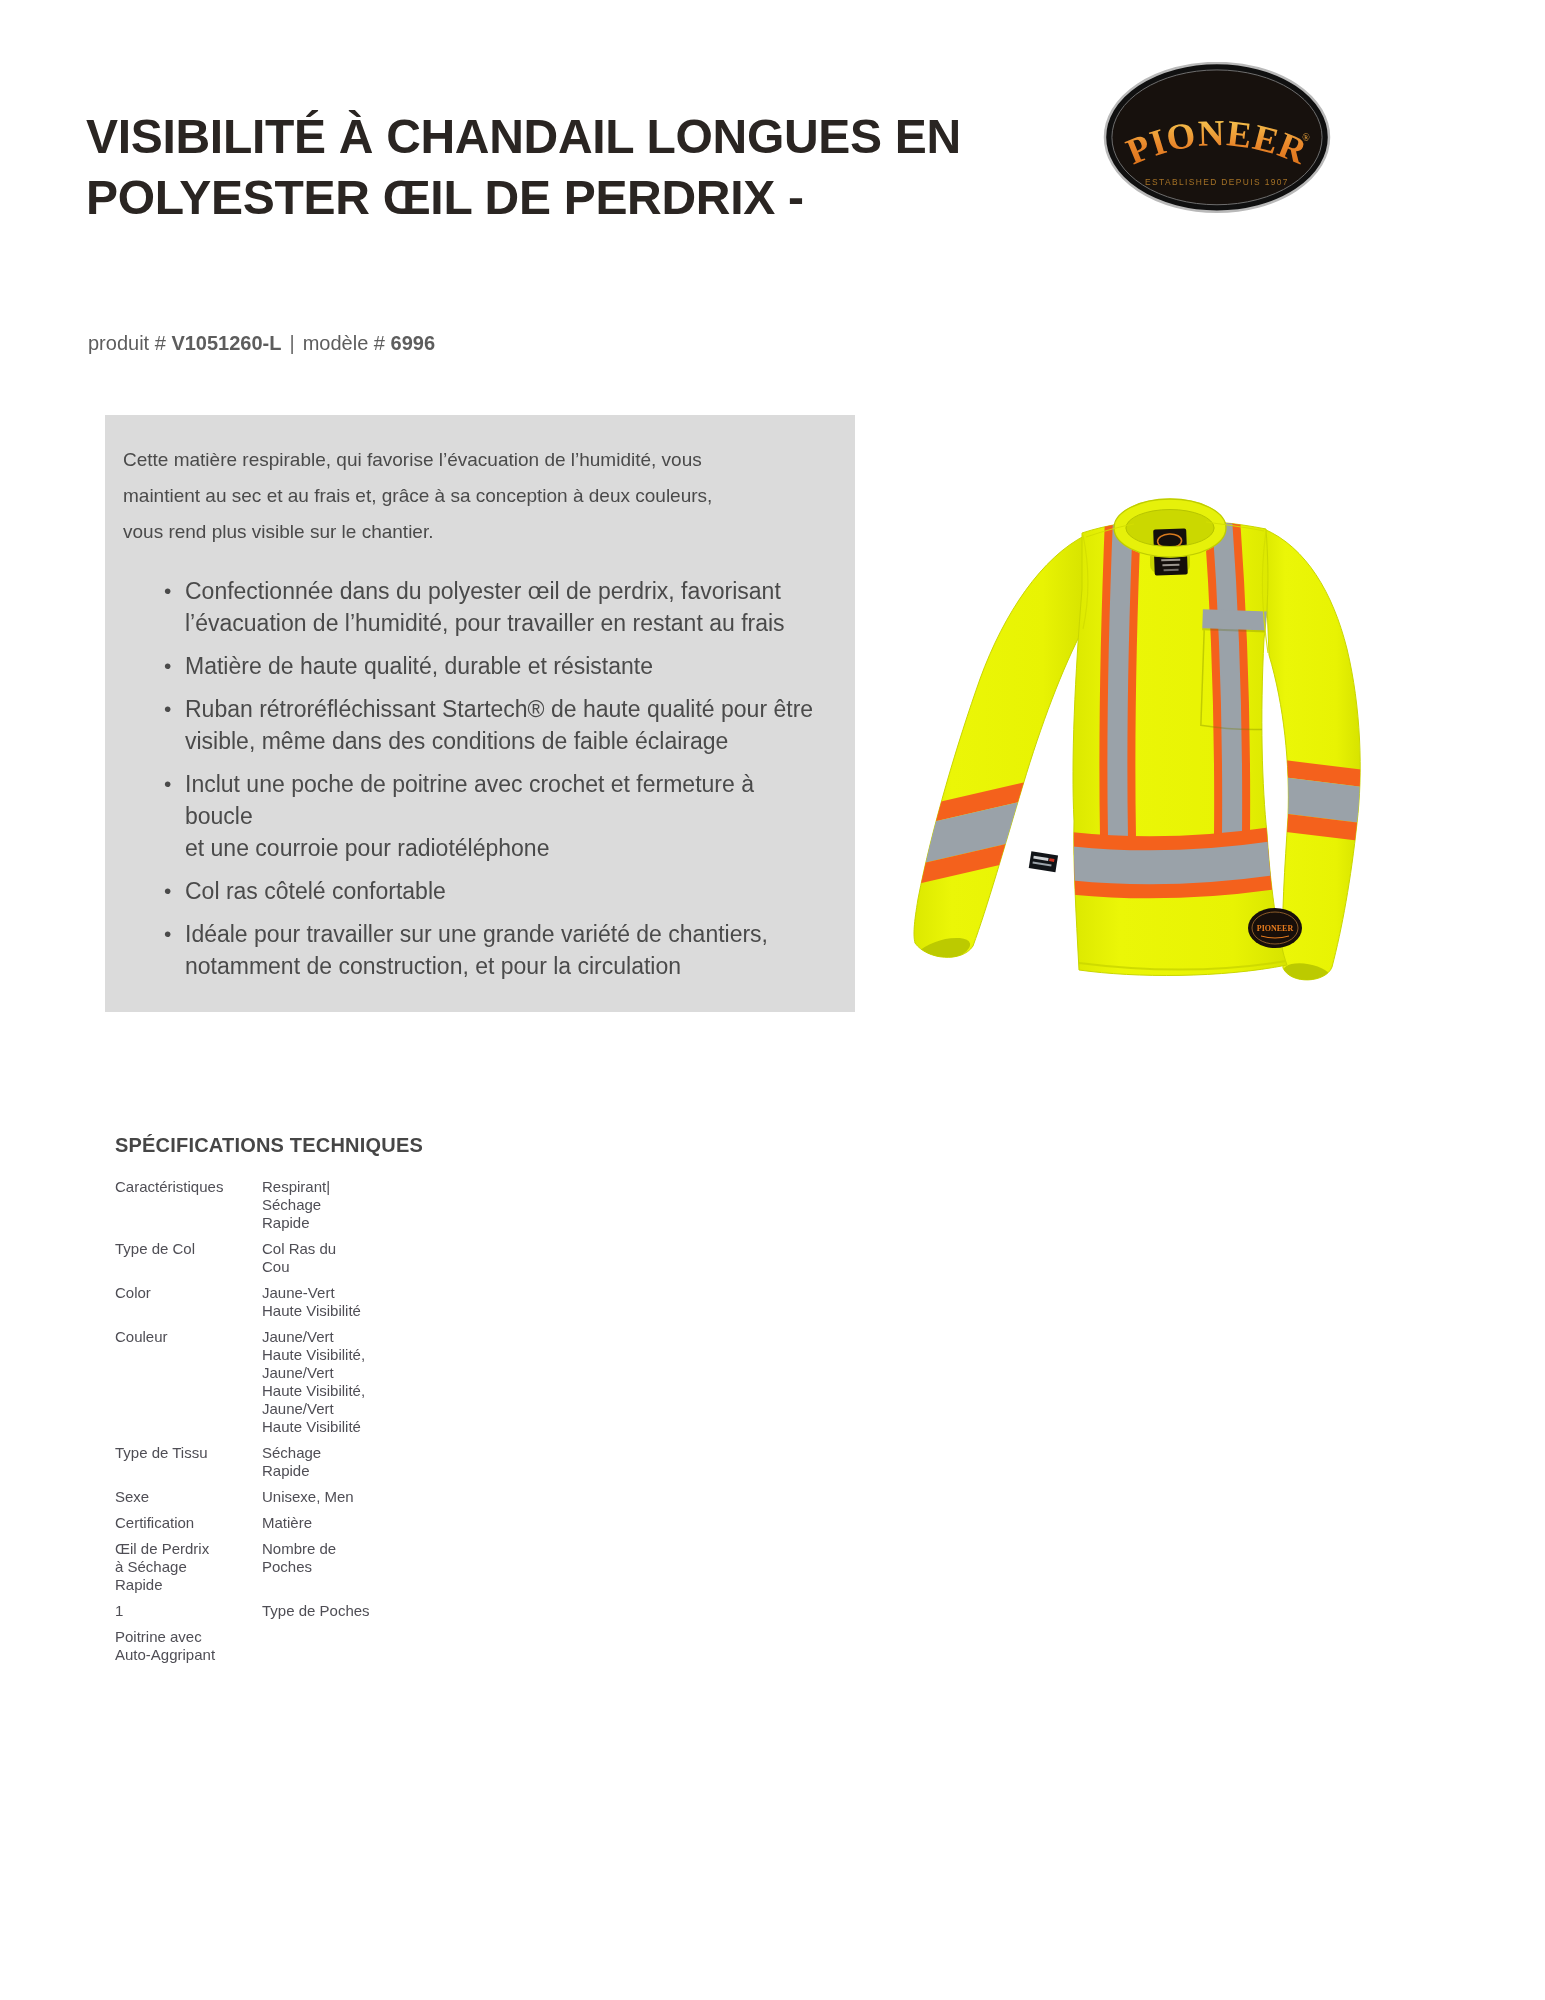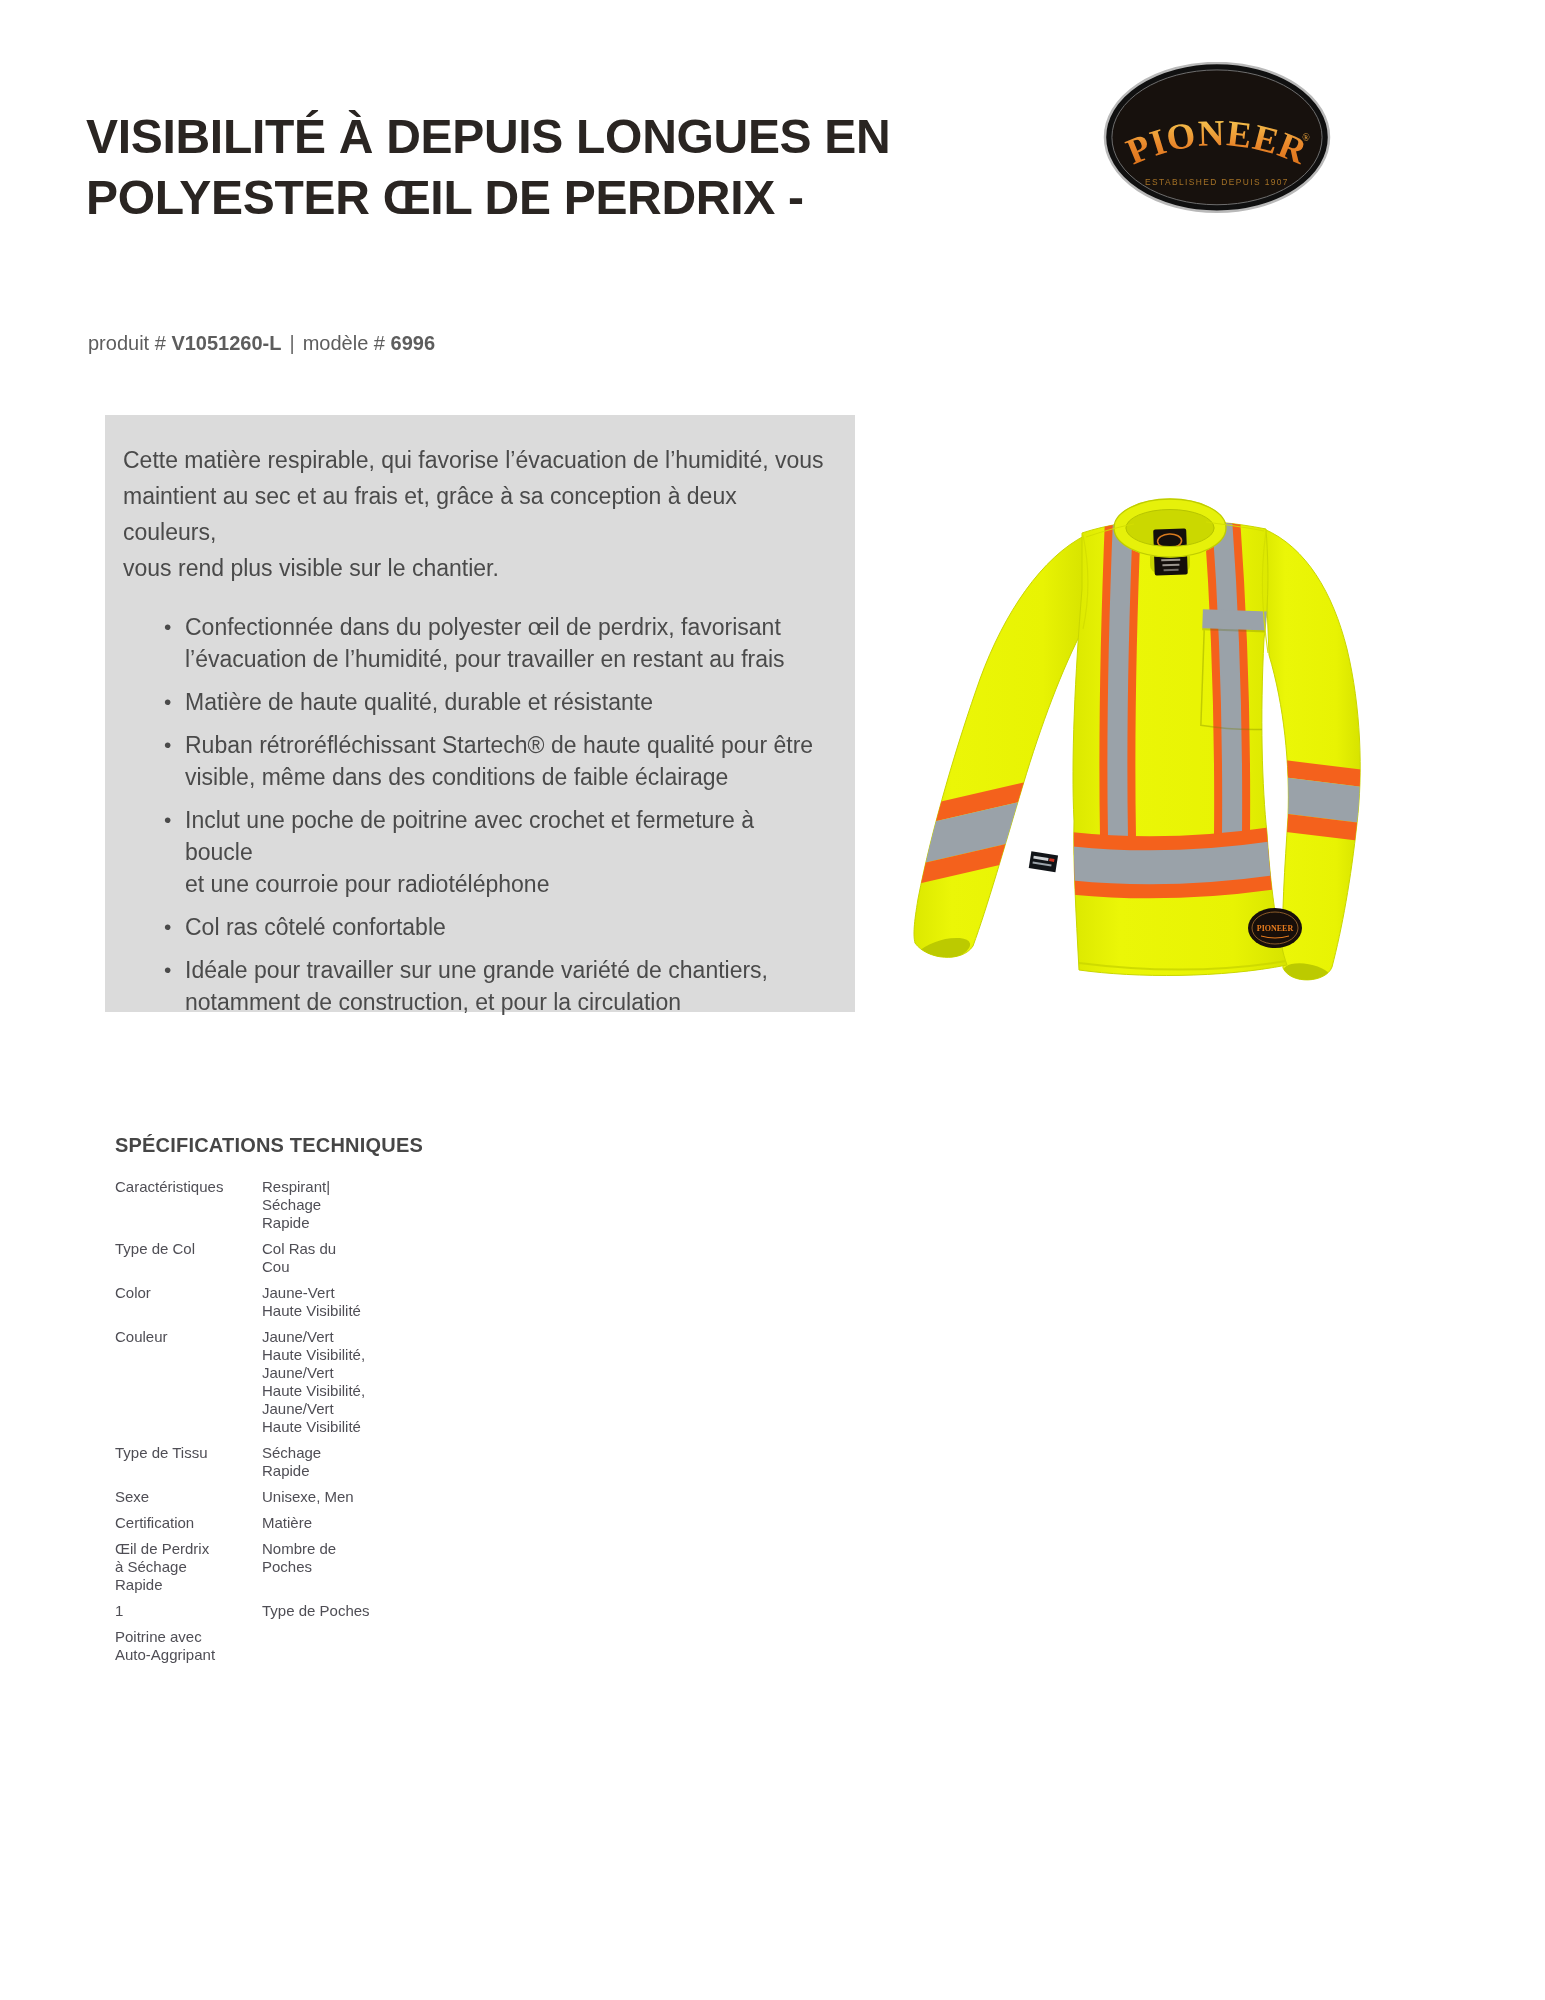--- a/index.html
+++ b/index.html
@@ -20,21 +20,21 @@
   }
   .meta .b{font-weight:bold;}
   .meta .sep{padding:0 8px;color:#6a6a6a;}
   .brand-logo{position:absolute;left:1103px;top:62px;width:228px;height:152px;}
   
   .desc-box{
     position:absolute;left:105px;top:415px;width:750px;height:597px;
     background:#dbdbdb;color:#4a4a4a;box-sizing:border-box;
   }
   .desc-intro{
-    margin:27px 22px 0 18px;font-size:23px;line-height:36px;white-space:pre-line;
+    margin:27px 22px 0 18px;font-size:19px;line-height:36px;white-space:pre-line;
   }
   .feature-list{margin:25px 30px 0 57px;padding:0;list-style:none;}
   .feature-list li{
     position:relative;padding-left:23px;font-size:23px;line-height:32px;
     margin-bottom:11px;white-space:pre-line;
   }
   .feature-list li::before{
     content:"•";position:absolute;left:2px;top:0;font-size:21px;color:#4a4a4a;
   }
   
@@ -51,21 +51,21 @@
     position:absolute;left:115px;top:1178px;
     display:grid;grid-template-columns:112px 130px;column-gap:35px;row-gap:8px;
     font-size:15px;line-height:18px;color:#4f4e55;
   }
   .spec-label,.spec-value{white-space:pre-line;}
 </style>
 </head>
 <body>
 
 <h1 class="title">
-  <span>VISIBILITÉ À DEPUIS LONGUES EN</span>
+  <span>VISIBILITÉ À CHANDAIL LONGUES EN</span>
   <span>POLYESTER ŒIL DE PERDRIX -</span>
 </h1>
 
 <div class="meta">
   <span>produit #</span>&nbsp;<span class="b">V1051260-L</span><span class="sep">|</span><span>modèle #</span>&nbsp;<span class="b">6996</span>
 </div>
 
 <div class="brand-logo">
   <svg viewBox="0 0 230 152">
     <defs>

